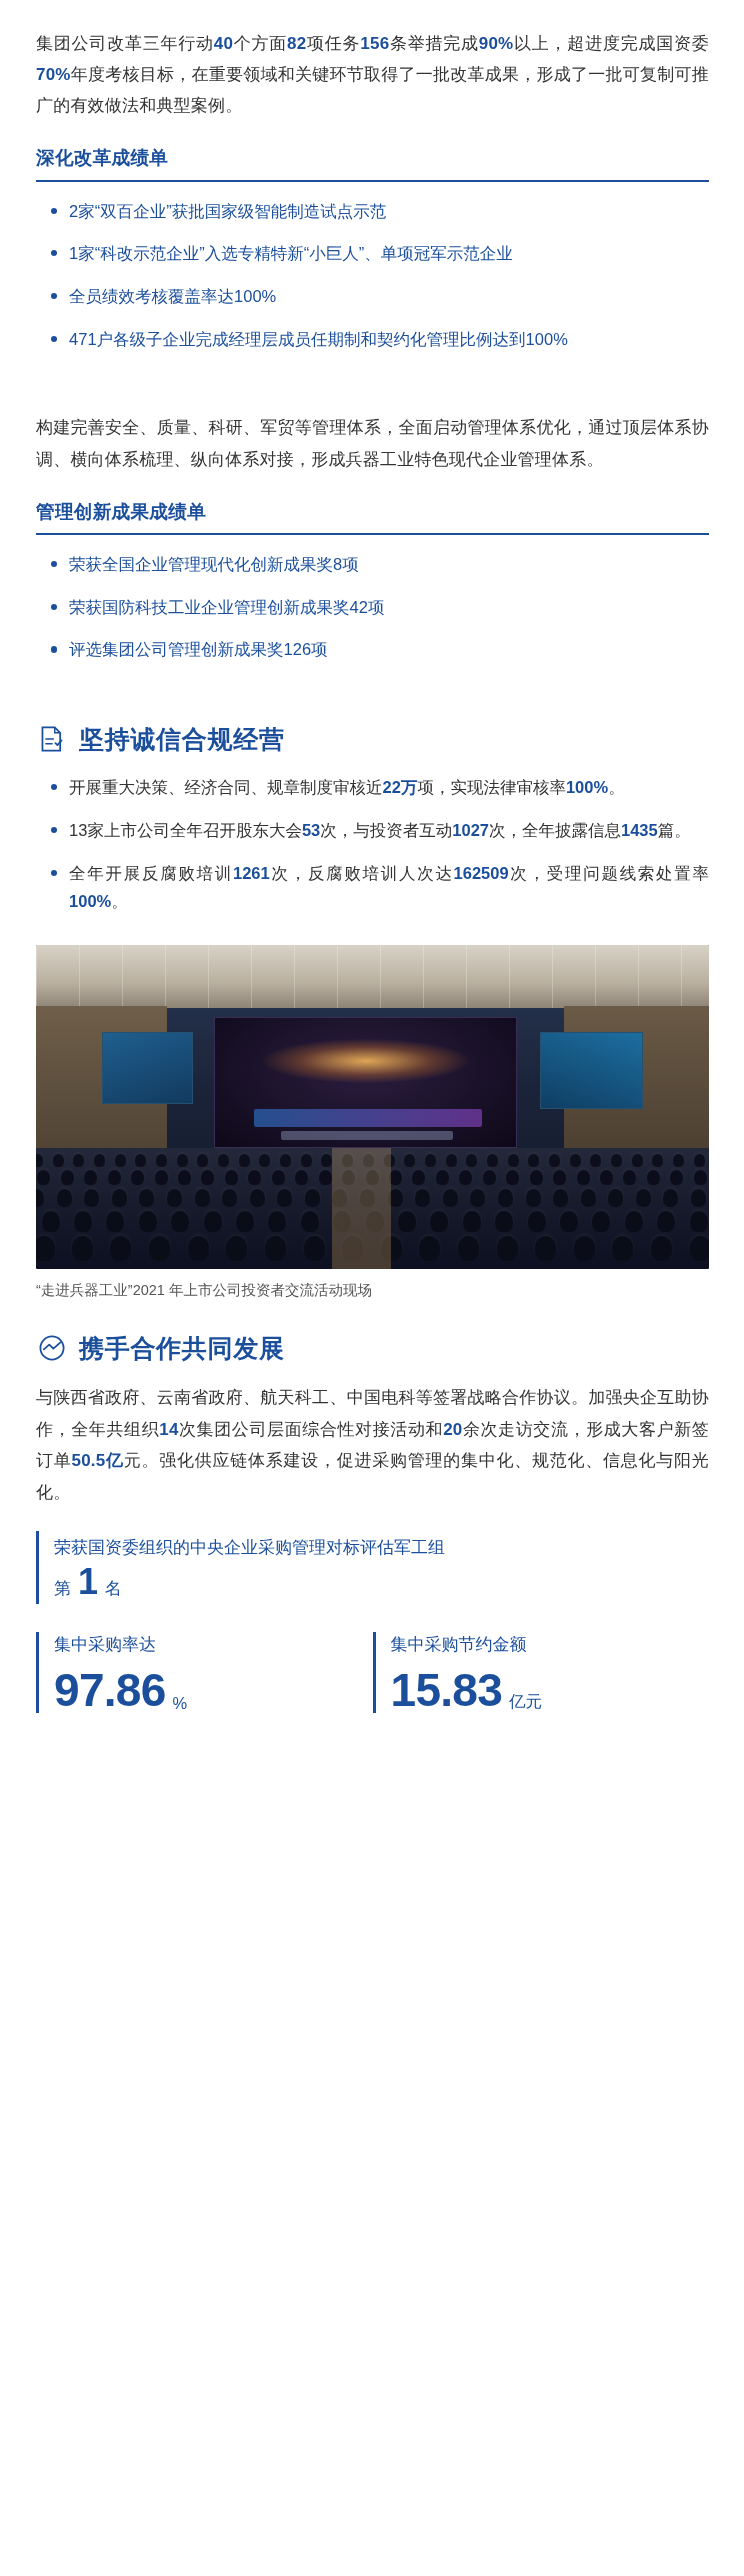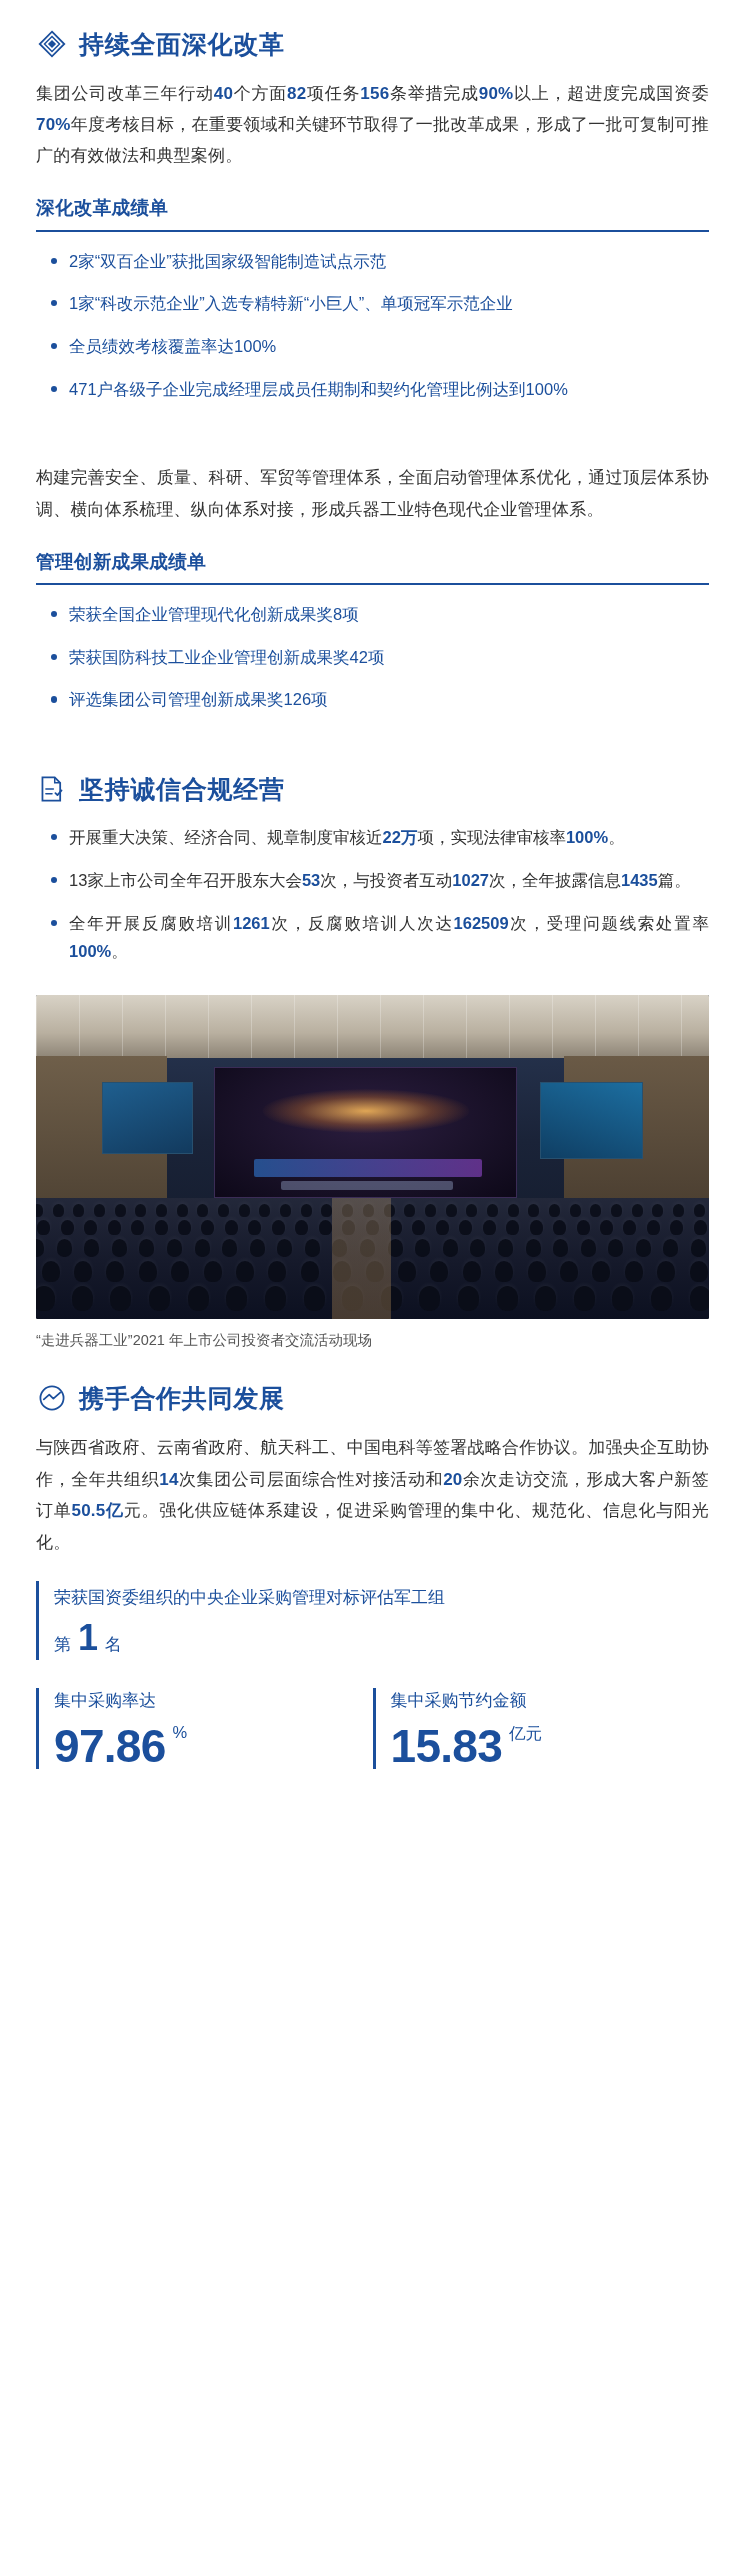--- a/index.html
+++ b/index.html
@@ -182,21 +182,21 @@
   
   .hl-card {
     border-left: 3.4px solid #1b4f9c;
     padding: 2.8px 0 4.1px 15px;
     margin: 2.8px 0 27.6px 0;
   }
   .hl-card .hl-line1 {
     font-size: 17px;
     color: #1b4f9c;
     line-height: 1.6;
-    margin-bottom: 9px;
+    margin-bottom: 3px;
   }
   .hl-card .hl-line2 {
     font-size: 17px;
     color: #1b4f9c;
     display: flex;
     align-items: baseline;
     gap: 6.9px;
   }
   .hl-card .hl-num {
     font-size: 36px;
@@ -217,50 +217,40 @@
     padding: 1.4px 0 0 15px;
   }
   .stat .stat-label {
     font-size: 17px;
     color: #1b4f9c;
     margin-bottom: 9.7px;
     line-height: 1.4;
   }
   .stat .stat-value {
     display: flex;
-    align-items: flex-start;
+    align-items: flex-end;
     gap: 6.9px;
   }
   .stat .stat-num {
     font-size: 46px;
     font-weight: bold;
     color: #1b4f9c;
     line-height: 1;
     letter-spacing: -0.7px;
   }
   .stat .stat-unit {
     font-size: 16.5px;
     color: #1b4f9c;
   }
 </style>
 </head>
 <body>
 
 <div class="page">
 
-  <div class="sec-head">
-    <span class="icon">
-      <svg width="30" height="30" viewBox="0 0 44 44">
-        <path d="M22 4 L40 22 L22 40 L4 22 Z" fill="none" stroke="#1b4f9c" stroke-width="2.6"></path>
-        <path d="M22 11 L33 22 L22 33 L11 22 Z" fill="none" stroke="#1b4f9c" stroke-width="2.2"></path>
-        <path d="M16 22 L22 16 L28 22 L22 28 Z" fill="#1b4f9c"></path>
-      </svg>
-    </span>
-    <h2>持续全面深化改革</h2>
-  </div>
   <p class="para">集团公司改革三年行动<b>40</b>个方面<b>82</b>项任务<b>156</b>条举措完成<b>90%</b>以上，超进度完成国资委<b>70%</b>年度考核目标，在重要领域和关键环节取得了一批改革成果，形成了一批可复制可推广的有效做法和典型案例。</p>
 
   <div class="subhead">深化改革成绩单</div>
   <ul class="blist">
       <li>2家“双百企业”获批国家级智能制造试点示范</li>
       <li>1家“科改示范企业”入选专精特新“小巨人”、单项冠军示范企业</li>
       <li>全员绩效考核覆盖率达100%</li>
       <li>471户各级子企业完成经理层成员任期制和契约化管理比例达到100%</li>
     </ul>
 

